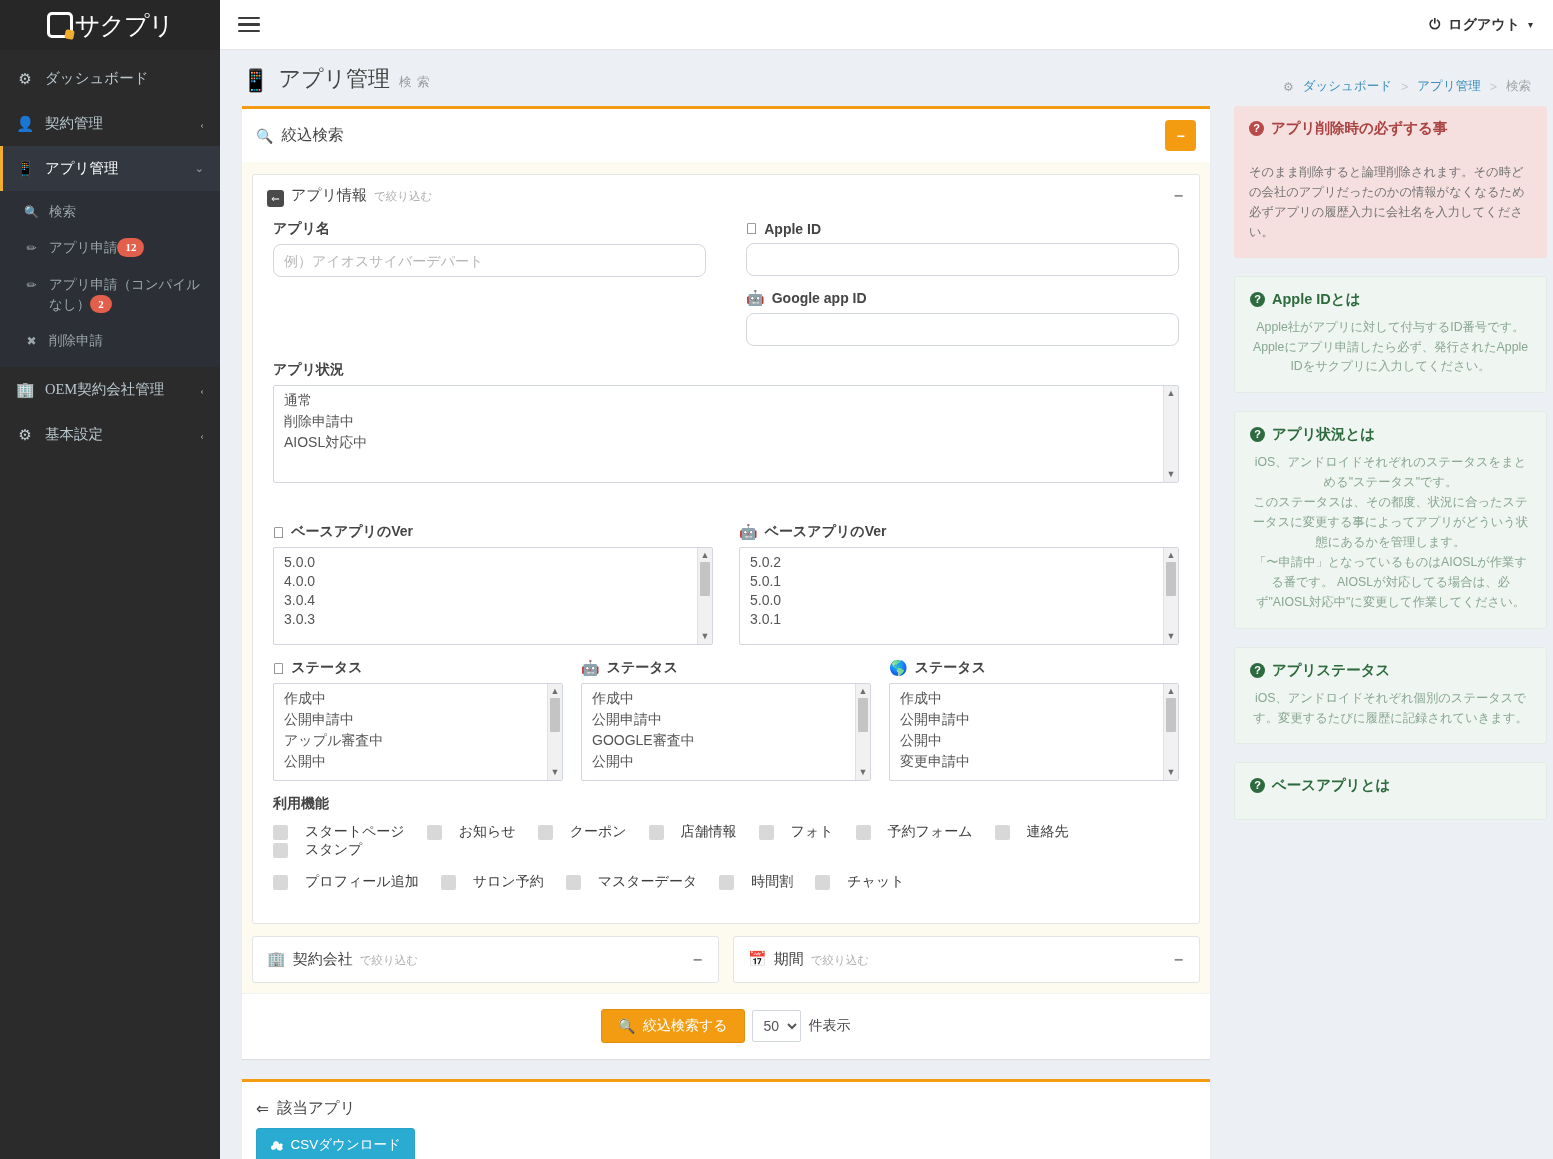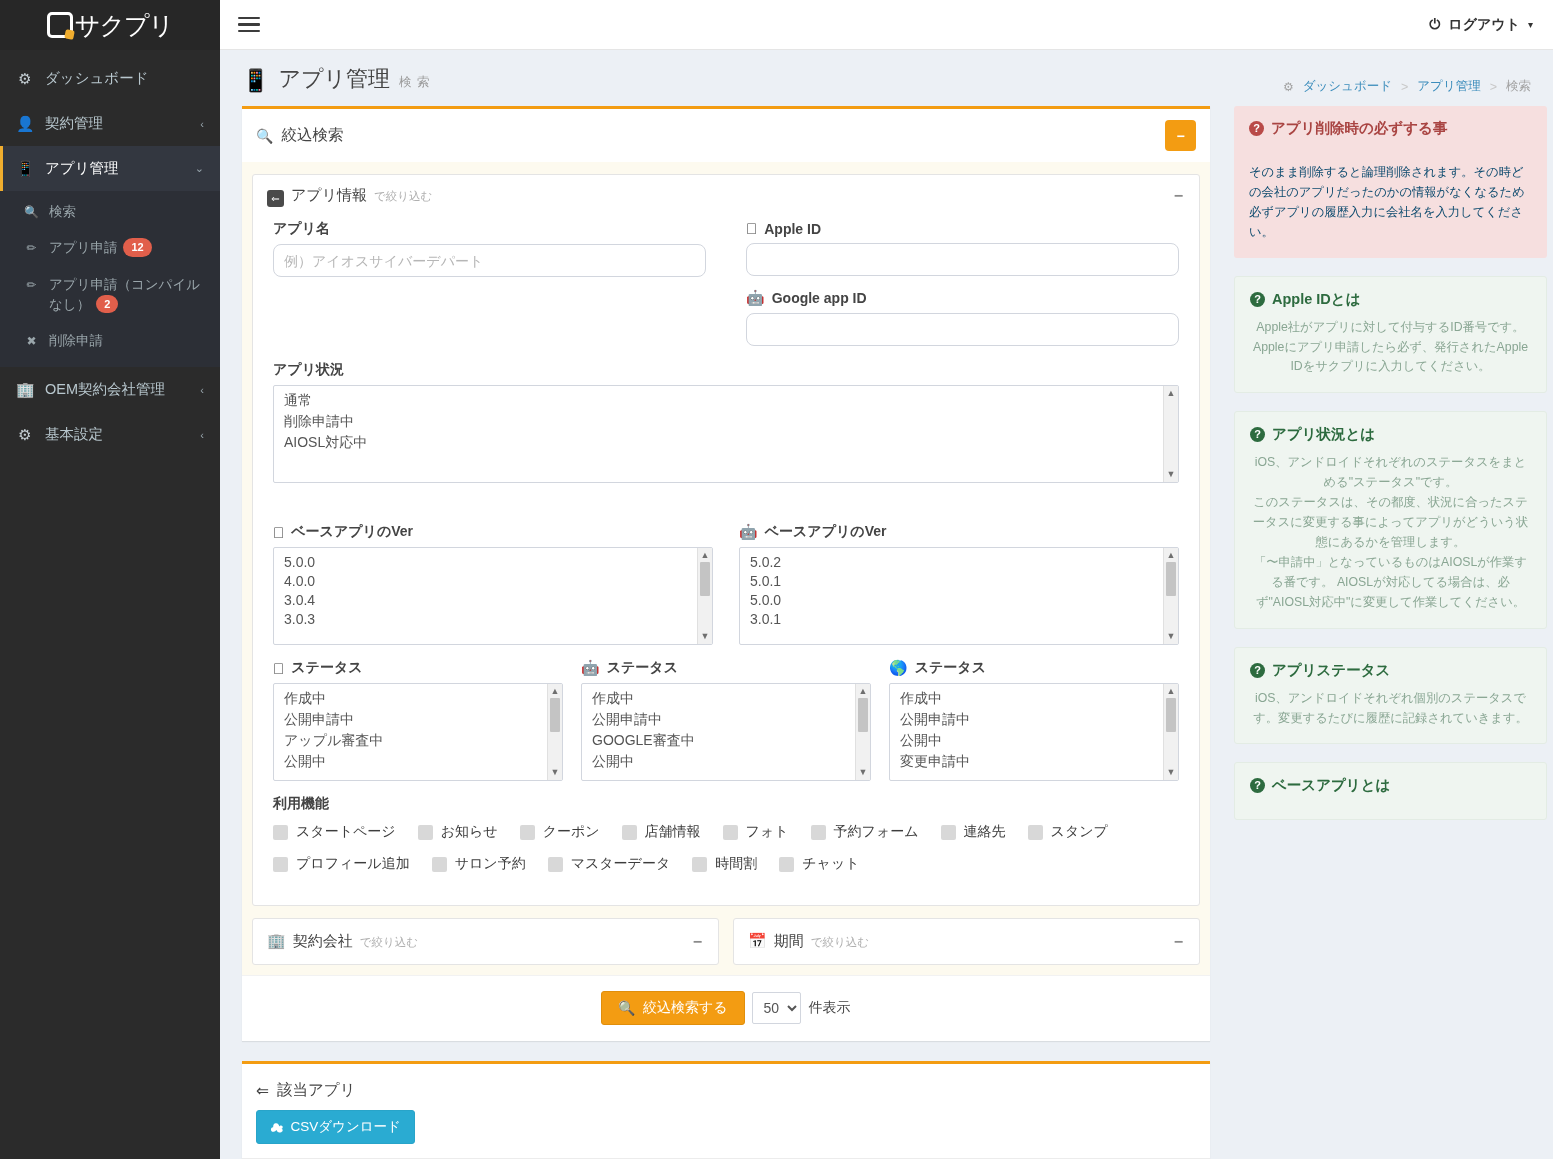--- a/index.html
+++ b/index.html
@@ -13,20 +13,21 @@
     color: #333;
     overflow: hidden;
   }
   .app { position: relative; width: 1553px; height: 1159px; }
 
   
   .sidebar {
     position: absolute; left: 0; top: 0;
     width: 220px; height: 1159px;
     background: #2b2b2b;
+    font-family: Liberation Serif, serif;
   }
   .brand {
     height: 50px; display: flex; align-items: center; justify-content: center;
     background: #272727;
   }
   .brand-logo { display: flex; align-items: center; gap: 2px; }
   .brand-mark {
     position: relative; width: 26px; height: 26px;
     border: 3px solid #fff; border-radius: 5px;
   }
@@ -52,21 +53,21 @@
   .subnav-item {
     display: flex; align-items: flex-start; gap: 10px;
     padding: 8px 12px 8px 24px; color: #9aa6ab; font-size: 13.5px;
     cursor: pointer; line-height: 1.5;
   }
   .subnav-icon { width: 15px; flex: 0 0 15px; text-align: center; font-size: 12px; padding-top: 1px; }
   .subnav-text { flex: 1; }
   .badge-red {
     display: inline-block; background: #e15f4b; color: #fff;
     border-radius: 10px; font-size: 11px; padding: 1px 8px;
-    margin-left: 6px; font-weight: bold; vertical-align: 1px;
+    font-weight: bold; vertical-align: 1px;
   }
 
   
   .content { position: absolute; left: 220px; top: 0; right: 0; bottom: 0; }
   .topbar {
     height: 50px; background: #fff; border-bottom: 1px solid #e5e5e5;
     display: flex; align-items: center; justify-content: space-between;
     padding: 0 20px 0 18px;
   }
   .hamburger { cursor: pointer; width: 22px; }
@@ -165,21 +166,21 @@
     background: #c4c4c4; border-radius: 1px;
   }
 
   .triple { display: flex; gap: 18px; }
   .triple > div { flex: 1; min-width: 0; }
 
   
   .feat-title { font-size: 14px; font-weight: bold; color: #444; margin: 14px 0 10px 0; }
   .chk-row { display: flex; flex-wrap: wrap; align-items: center; gap: 0; margin-bottom: 14px; }
   .chk {
-    display: flex; align-items: center; gap: 8px; margin-right: 22px; cursor: pointer;
+    display: flex; align-items: center; gap: 17px; margin-right: 22px; cursor: pointer;
     font-size: 14px; color: #3d3d3d;
   }
   .chk .bx {
     width: 15px; height: 15px; background: #d8d8d8; border-radius: 2px; flex: 0 0 15px;
   }
 
   
   .subpanels { display: flex; gap: 14px; }
   .subpanel {
     flex: 1; background: #fff; border: 1px solid #e4e4e4; border-radius: 3px;
@@ -227,21 +228,21 @@
   .hbox-title { display: flex; align-items: center; gap: 7px; font-size: 14.5px; font-weight: bold; margin-bottom: 9px; }
   .hbox.danger .hbox-title { color: #a94442; }
   .hbox.success .hbox-title { color: #2d6b3f; }
   .qmark {
     width: 15px; height: 15px; border-radius: 50%; color: #fff;
     font-size: 11px; line-height: 15px; text-align: center; flex: 0 0 15px; font-weight: bold;
   }
   .hbox.danger .qmark { background: #b94a48; }
   .hbox.success .qmark { background: #2d6b3f; }
   .hbox-text { font-size: 12.3px; line-height: 1.62; white-space: pre-line; }
-  .hbox.danger .hbox-text { color: #0c4a6e; margin-top: 25px; }
+  .hbox.danger .hbox-text { color: #737373; margin-top: 25px; }
   .hbox.success .hbox-text { color: #89a693; text-align: center; }
 
   .apple-g { font-size: 15px; }
 </style>
 </head>
 <body>
 
 <div class="app">
 
   <aside class="sidebar">

